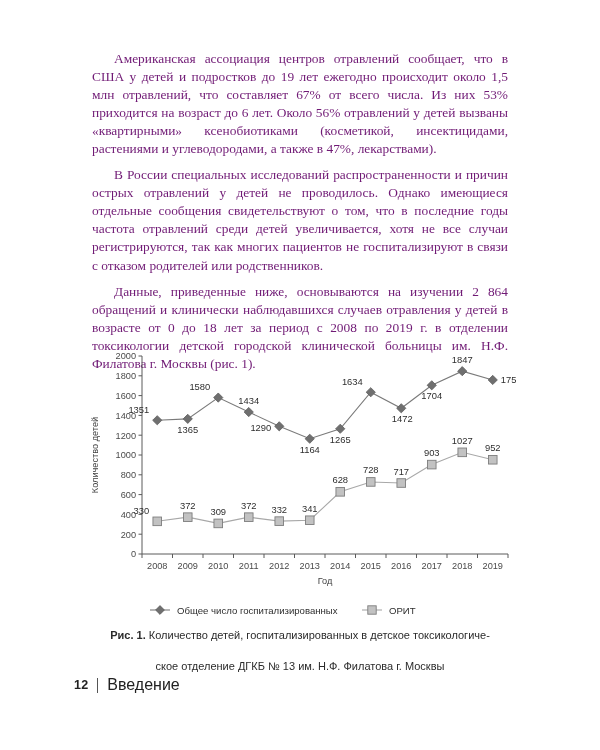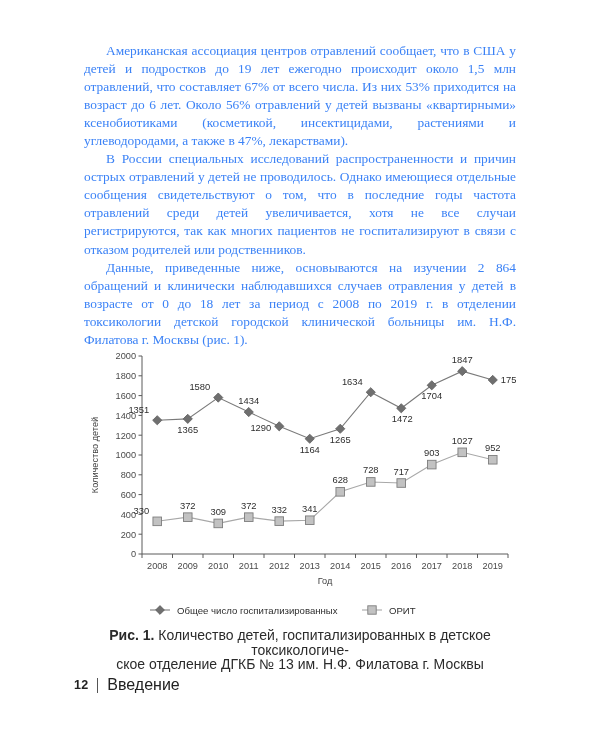--- a/index.html
+++ b/index.html
@@ -27,23 +27,23 @@
     left: 84px;
     top: 42px;
     width: 432px;
   }
   .para {
     font-family: "Liberation Serif", serif;
     font-size: 13.4px;
     line-height: 18.05px;
     text-align: justify;
     text-indent: 22px;
-    margin: 0;
+    margin: 8px;
     hyphens: manual;
-    color: #3b82f6;
+    color: #701a75;
   }
 
   
   .figure {
     position: absolute;
     left: 84px;
     top: 348px;
     width: 432px;
   }
   .chart-wrap {
@@ -55,30 +55,31 @@
   .chart-svg {
     display: block;
   }
 
   .caption {
     position: absolute;
     left: 88px;
     top: 628px;
     width: 424px;
     font-family: "Liberation Sans", sans-serif;
-    font-size: 14px;
+    font-size: 11px;
     line-height: 14.6px;
     color: #2b2b2b;
     text-align: center;
   }
   .caption b {
     font-weight: bold;
   }
   .caption .cap-line2 {
     display: block;
+    margin-top: 16px;
   }
 
   
   .footer {
     position: absolute;
     left: 74px;
     top: 676px;
     display: flex;
     align-items: center;
     gap: 9px;

